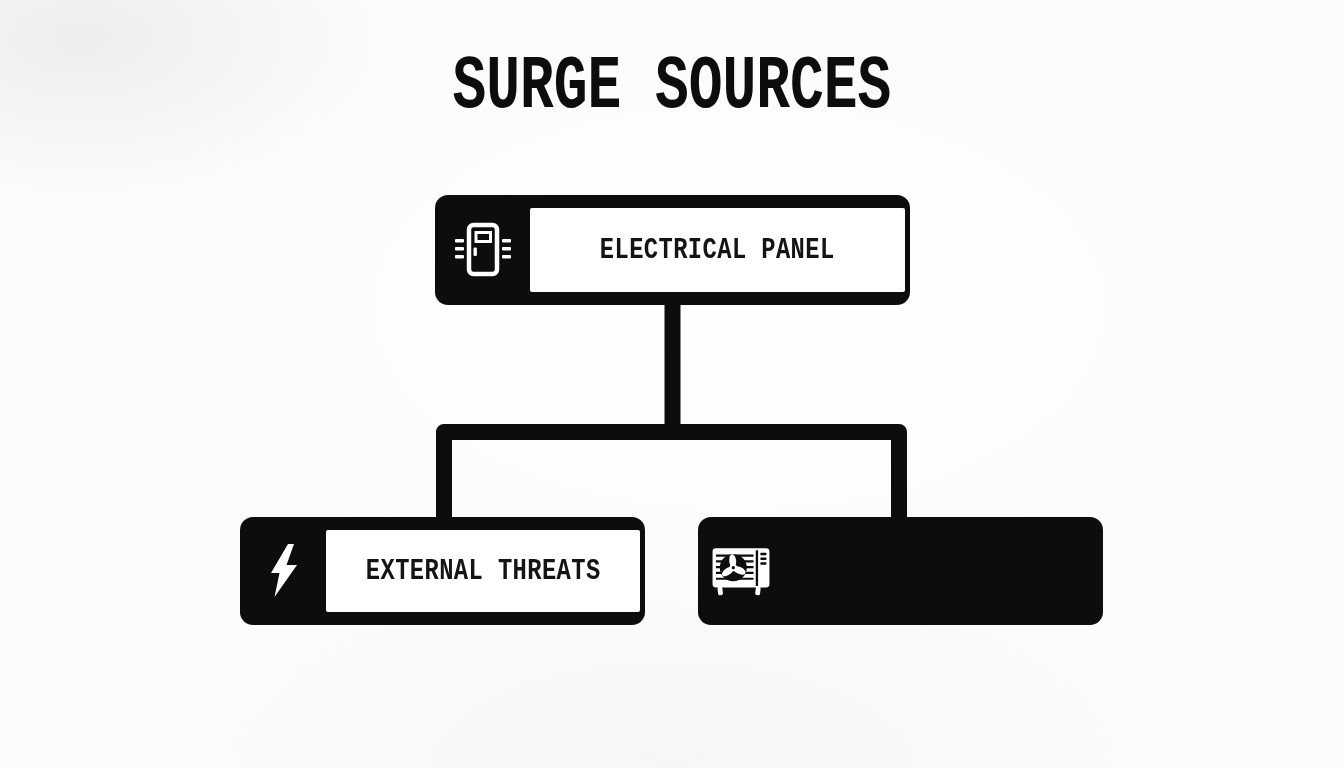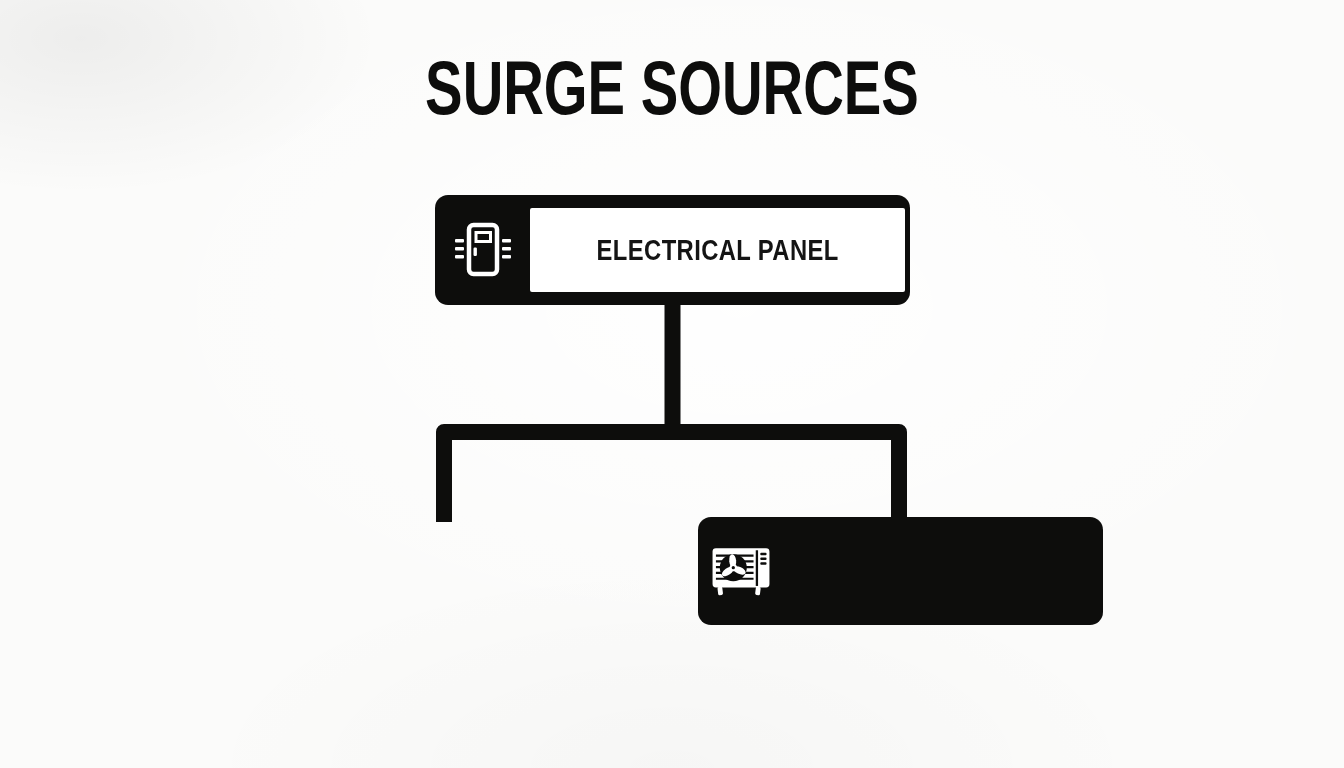--- a/index.html
+++ b/index.html
@@ -6,21 +6,21 @@
   .canvas {
     position: relative;
     width: 1344px;
     height: 768px;
     overflow: hidden;
     background-color: #fbfbfa;
     background-image:
       radial-gradient(ellipse 500px 260px at 6% 5%, rgba(0,0,0,0.055), rgba(0,0,0,0) 60%),
       radial-gradient(ellipse 700px 300px at 50% 100%, rgba(0,0,0,0.018), rgba(0,0,0,0) 70%),
       radial-gradient(ellipse 900px 500px at 55% 40%, rgba(255,255,255,0.9), rgba(255,255,255,0) 70%);
-    font-family: Liberation Sans, sans-serif;
+    font-family: Liberation Mono, monospace;
   }
   .title {
     position: absolute;
     left: 0; right: 0; top: 44px;
     margin: 0;
     text-align: center;
     font-size: 76px;
     font-weight: 700;
     letter-spacing: 0px;
     color: #0d0d0c;
@@ -102,20 +102,30 @@
         </g>
         <rect x="16" y="5" width="28" height="49" rx="4.5" fill="none" stroke="#ffffff" stroke-width="4.5"></rect>
         <rect x="23" y="12.5" width="14.5" height="9" fill="none" stroke="#ffffff" stroke-width="3"></rect>
       </svg>
     </div>
     <div class="plate">
       <span class="node-label">ELECTRICAL PANEL</span>
     </div>
   </div>
 
+  <div class="node node-external">
+    <div class="icon-wrap">
+      <svg width="34" height="56" viewBox="0 0 34 56">
+        <polygon points="22,1 5,30 13.5,30 8.5,54 31,22 20.5,22 28,1" fill="#ffffff"></polygon>
+      </svg>
+    </div>
+    <div class="plate">
+      <span class="node-label">EXTERNAL THREATS</span>
+    </div>
+  </div>
 
   <div class="node node-internal">
     <div class="icon-wrap">
       <svg width="60" height="54" viewBox="0 0 62 56">
         <rect x="1.5" y="4.5" width="59" height="40.5" rx="3.5" fill="#ffffff"></rect>
         <g stroke="#0d0d0c" stroke-width="2.2">
           <line x1="5" y1="12" x2="44" y2="12"></line>
           <line x1="5" y1="18" x2="44" y2="18"></line>
           <line x1="5" y1="24" x2="44" y2="24"></line>
           <line x1="5" y1="30" x2="44" y2="30"></line>

